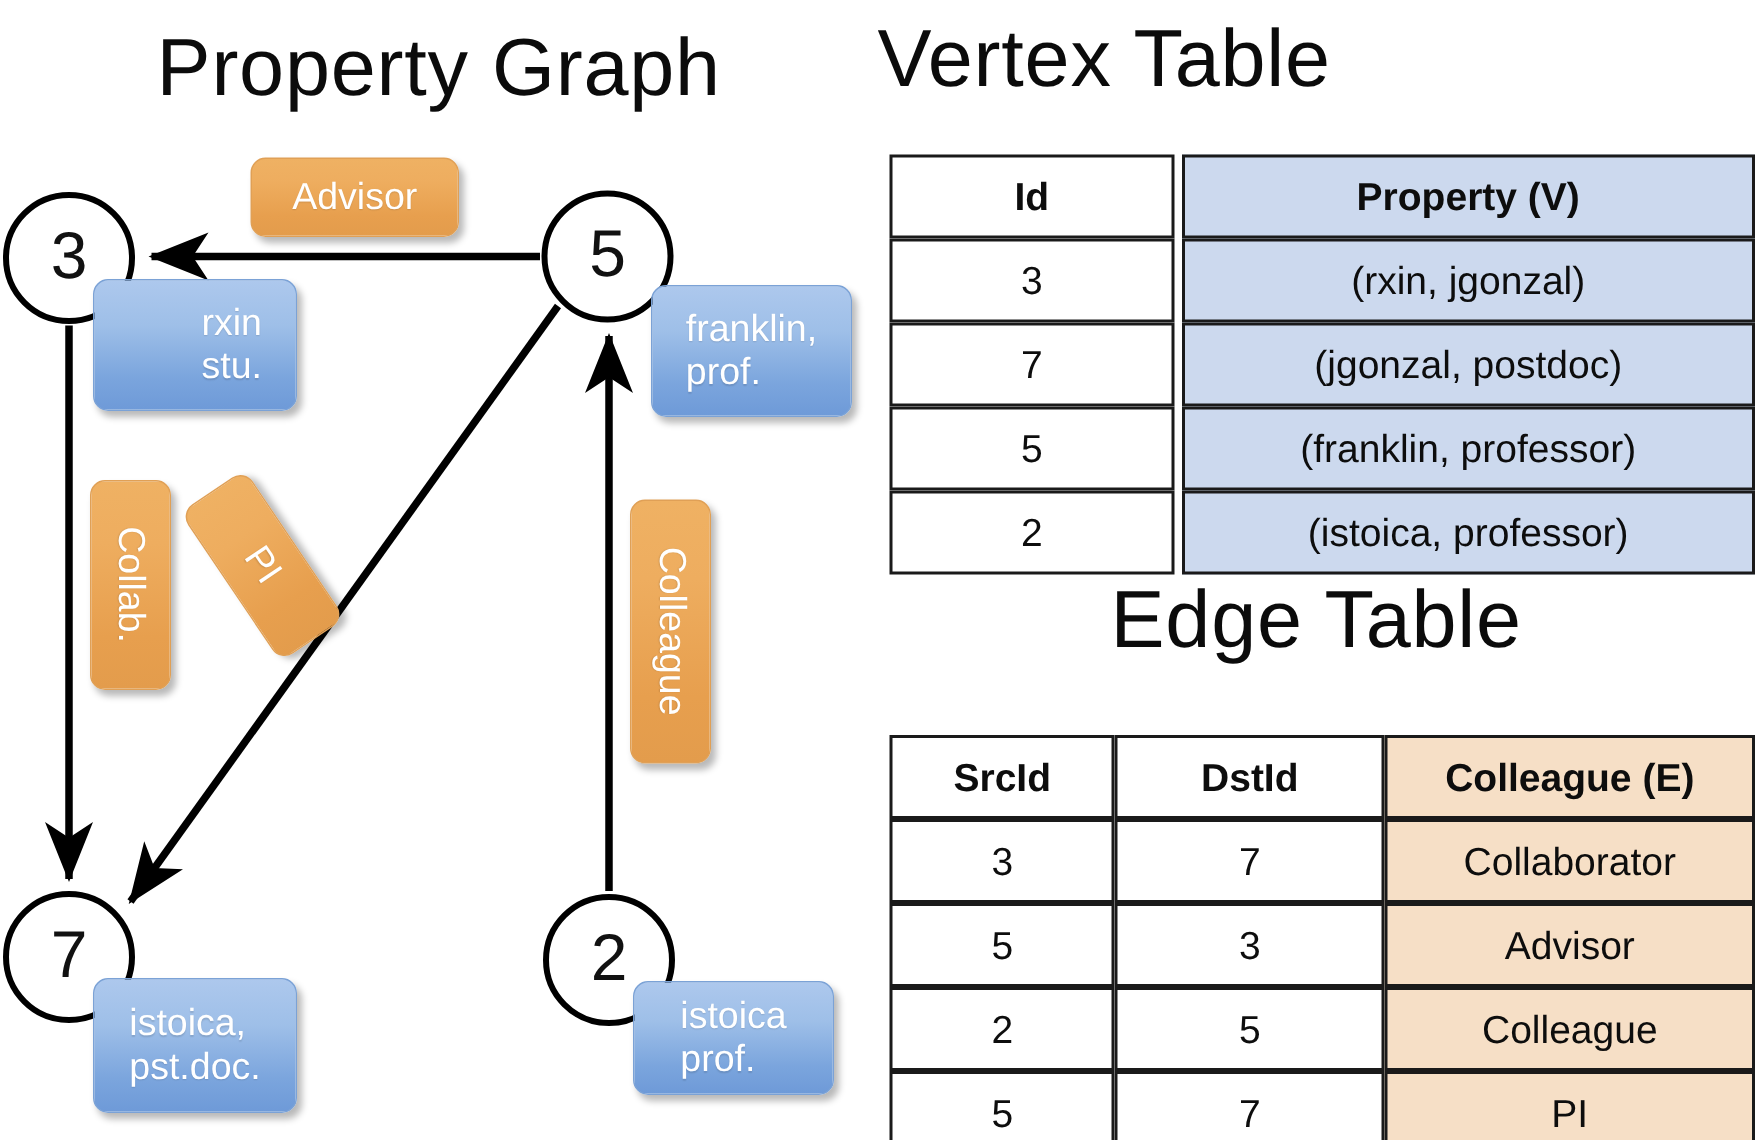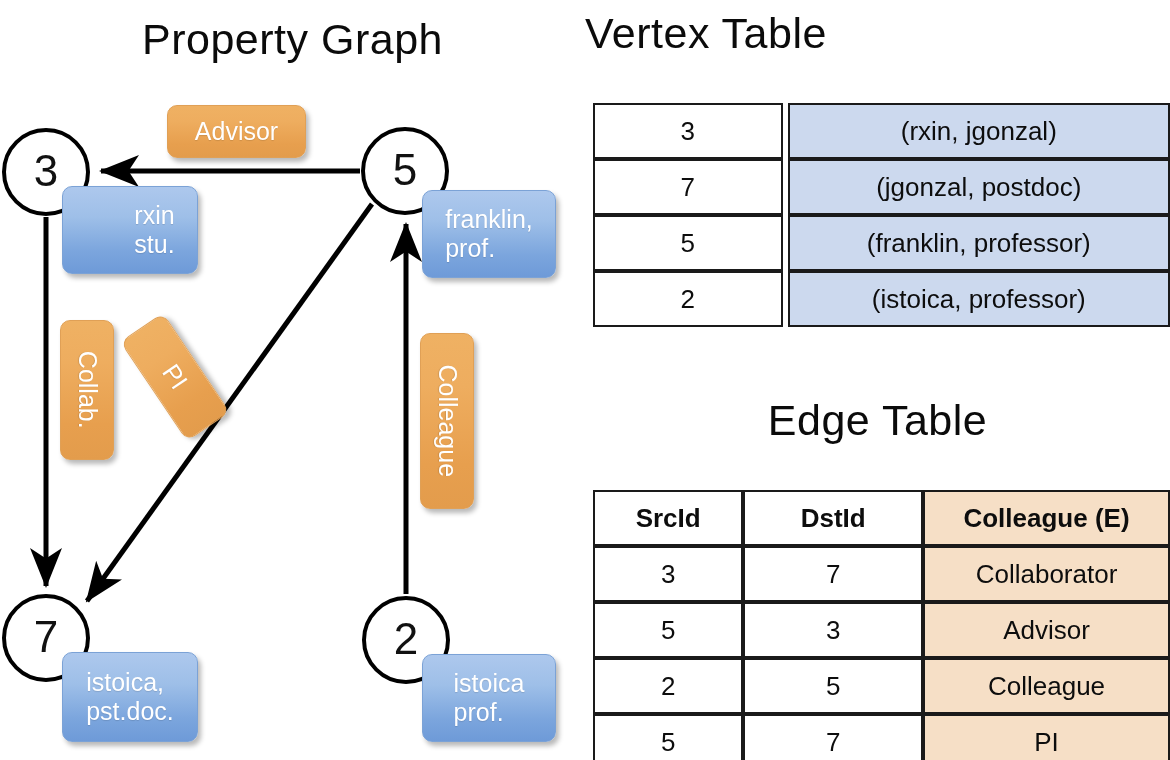--- a/index.html
+++ b/index.html
@@ -14,29 +14,29 @@
     overflow: hidden;
     font-family: "Liberation Sans", sans-serif;
     color: #000;
   }
 
   
   .title {
     position: absolute;
     font-family: "Liberation Sans", sans-serif;
     font-weight: 300;
-    font-size: 43px;
+    font-size: 54px;
     line-height: 1;
     letter-spacing: 0.5px;
     color: #0b0b0b;
     white-space: nowrap;
   }
   #title-property-graph { left: 0; top: 18px; width: 585px; text-align: center; }
   #title-vertex-table   { left: 585px; top: 12px; width: 585px; text-align: left; }
-  #title-edge-table     { left: 585px; top: 399px; width: 585px; text-align: center; }
+  #title-edge-table     { left: 585px; top: 386px; width: 585px; text-align: center; }
 
   
   #graph-panel {
     position: absolute;
     left: 0; top: 0;
     width: 585px; height: 760px;
   }
   #graph-svg { position: absolute; left: 0; top: 0; }
 
   
@@ -91,23 +91,23 @@
     font-size: 25px;
     line-height: 1.18;
     text-align: left;
     white-space: pre-line;
     text-shadow: 0 1px 1px rgba(0,0,0,0.12);
   }
 
   
   #badge-rxin     { left: 62px;  top: 186px; width: 136px; height: 88px; }
   #badge-rxin .btxt { padding-left: 4px; margin-left: 45px; }
-  #badge-franklin { left: 422px; top: 190px; width: 134px; height: 88px; }
+  #badge-franklin { left: 434px; top: 190px; width: 134px; height: 88px; }
   #badge-jgonzal  { left: 62px;  top: 652px; width: 136px; height: 90px; }
-  #badge-istoica  { left: 422px; top: 654px; width: 134px; height: 88px; }
+  #badge-istoica  { left: 422px; top: 654px; width: 134px; height: 76px; }
 
   
   #badge-advisor  { left: 167px; top: 105px; width: 139px; height: 53px; }
   #badge-advisor .btxt { text-align: center; }
 
   .badge.vert .btxt {
     transform: rotate(90deg);
     white-space: nowrap;
   }
   #badge-collab   { left: 60px;  top: 320px; width: 54px; height: 140px; }
@@ -228,20 +228,25 @@
   <div class="badge orange vert" id="badge-colleague">
     <span class="btxt">Colleague</span>
   </div>
   <div class="badge orange" id="badge-pi">
     <span class="btxt">PI</span>
   </div>
 </div>
 
 <table class="tbl" id="vertex-table">
   <tbody>
+      <tr>
+    <th class="c-id">Id</th>
+    <td class="gapcol"></td>
+    <th class="c-prop blue-cell">Property (V)</th>
+  </tr>
   <tr>
     <td class="c-id">3</td>
     <td class="gapcol"></td>
     <td class="c-prop blue-cell">(rxin, jgonzal)</td>
   </tr>
   <tr>
     <td class="c-id">7</td>
     <td class="gapcol"></td>
     <td class="c-prop blue-cell">(jgonzal, postdoc)</td>
   </tr>

